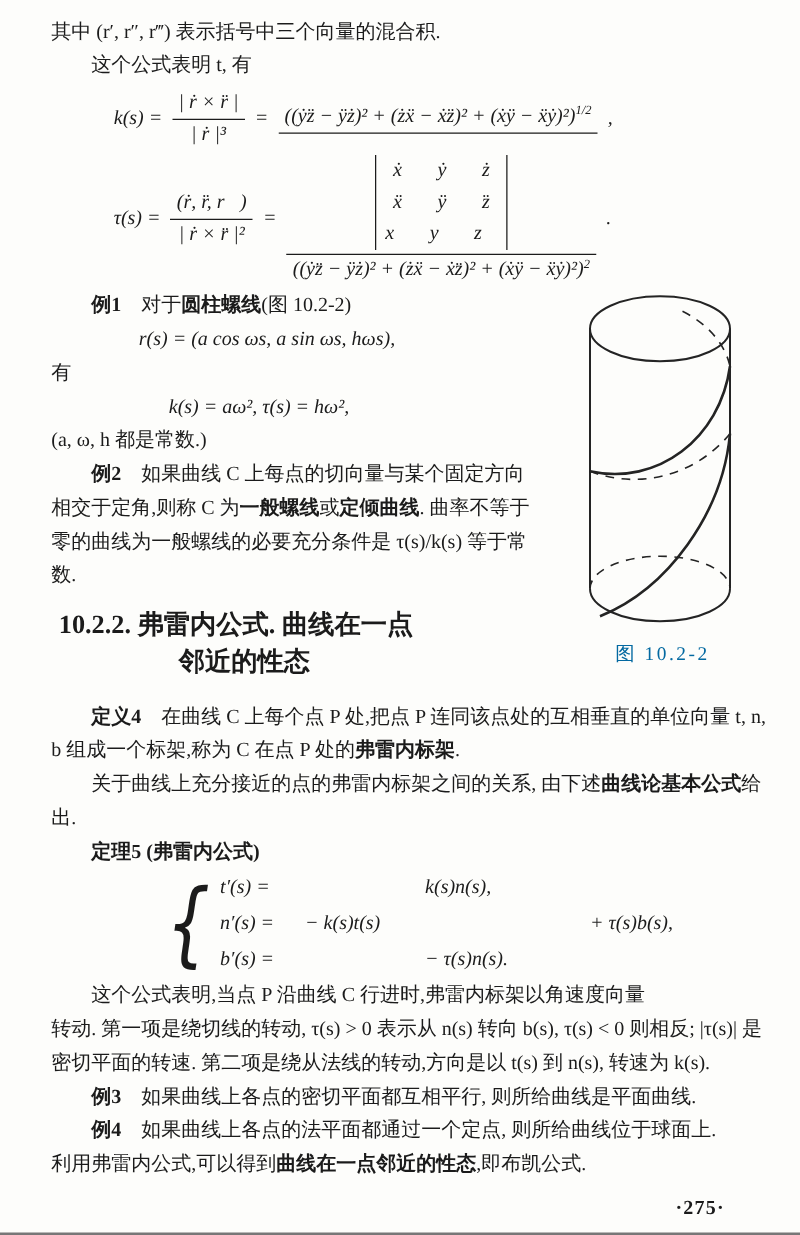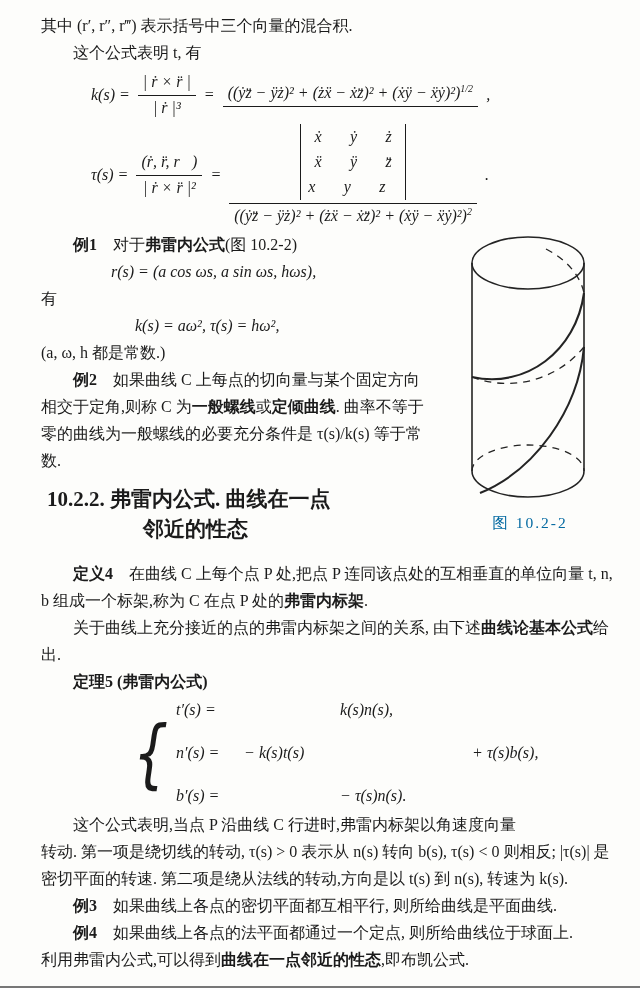--- a/index.html
+++ b/index.html
@@ -26,21 +26,21 @@
   .figure{float:right;width:172px;margin:2px 0 4px 10px;text-align:center;}
   .figure svg{display:block;margin:0 auto;}
   .figcaption{font-size:15.5px;letter-spacing:2px;margin-top:4px;color:#0369a1;}
   
   .sec-head{font-weight:bold;font-size:21px;line-height:30px;margin:10px 0 16px 6px;}
   .sec-head .cont{margin-left:96px;}
   
   .frenet{display:flex;align-items:center;margin:2px 0 2px 86px;font-style:italic;}
   .brace{font-family:"DejaVu Sans",sans-serif;font-size:74px;font-weight:400;
          line-height:0.9;transform:scaleX(.75);display:inline-block;color:#1b1b1b;}
-  .fgrid{display:grid;grid-template-columns:68px 96px 132px auto;row-gap:17px;
+  .fgrid{display:grid;grid-template-columns:68px 96px 132px auto;row-gap:3px;
          line-height:26px;margin-left:2px;}
   .center-f{text-align:center;font-style:italic;line-height:28px;}
   .pagenum{text-align:right;font-weight:bold;letter-spacing:1px;margin:8px 36px 0 0;}
   .bottom-edge{position:absolute;left:0;bottom:0;width:100%;height:2px;background:#777;}
   .clear{clear:both;}
 </style>
 </head>
 <body>
 
 <div class="page">
@@ -93,21 +93,21 @@
             <path d="M 22,238 A 56 26 0 0 1 134,238" stroke-dasharray="7 6" stroke-width="1.3"></path>
             <path d="M 96,16 C 116,26 130,42 134,60" stroke-dasharray="7 6" stroke-width="1.3"></path>
             <path d="M 134,60 C 126,118 76,156 22,144" stroke-width="2.1"></path>
             <path d="M 22,144 C 58,158 104,150 134,114" stroke-dasharray="7 6" stroke-width="1.3"></path>
             <path d="M 134,114 C 128,178 84,238 30,260" stroke-width="2.1"></path>
           </g>
         </svg>
         <div class="figcaption">图  10.2-2</div>
       </div>
 
-      <p class="indent"><b>例1</b><span>　对于</span><b>弗雷内公式</b><span>(图 10.2-2)</span></p>
+      <p class="indent"><b>例1</b><span>　对于</span><b>圆柱螺线</b><span>(图 10.2-2)</span></p>
       <p class="math-line" style="margin-left:70px">r(s) = (a cos ωs, a sin ωs, hωs),</p>
       <p>有</p>
       <p class="math-line" style="margin-left:94px">k(s) = aω²,  τ(s) = hω²,</p>
       <p>(a, ω, h 都是常数.)</p>
 
       <p class="indent"><b>例2</b><span>　如果曲线 C 上每点的切向量与某个固定方向相交于定角,则称 C 为</span><b>一般螺线</b><span>或</span><b>定倾曲线</b><span>. 曲率不等于零的曲线为一般螺线的必要充分条件是 τ(s)/k(s) 等于常数.</span></p>
 
       <div class="sec-head">
         <div><span>10.2.2.</span><span> 弗雷内公式. 曲线在一点</span></div>
         <div class="cont"><span>邻近的性态</span></div>

